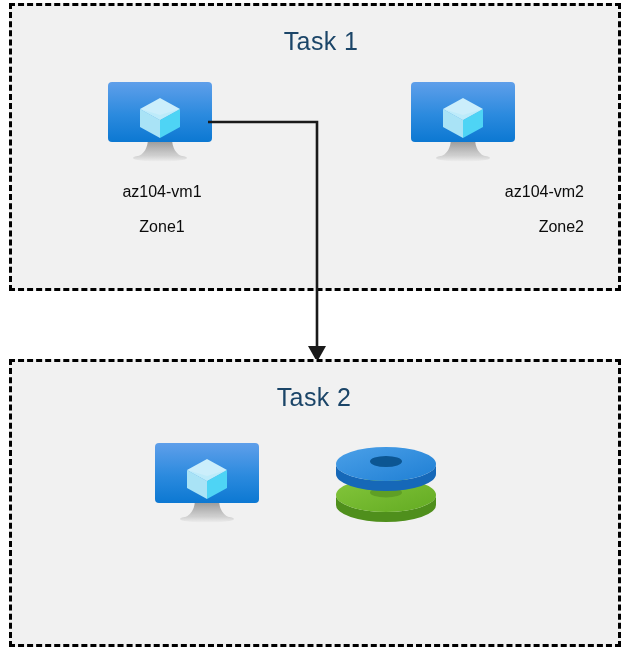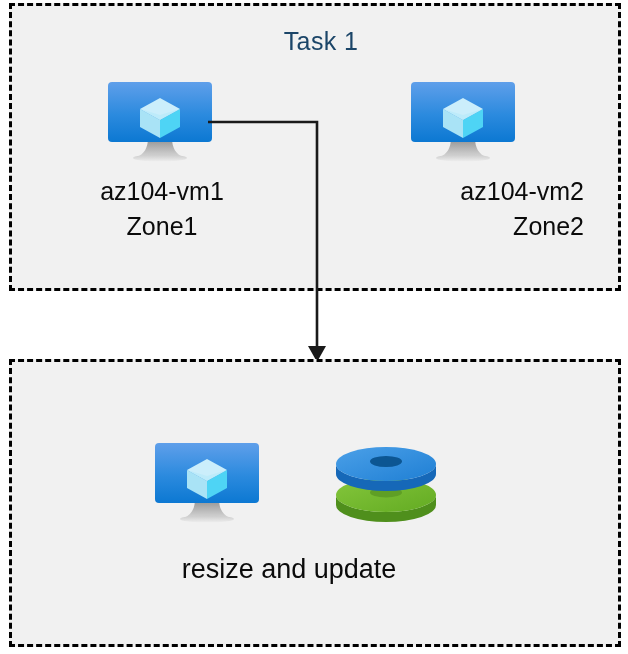--- a/index.html
+++ b/index.html
@@ -54,21 +54,21 @@
     white-space: nowrap;
   }
   #task-title-1 { top: 27px; margin-left: 7px; }
   #task-title-2 { top: 383px; }
 
   
   .node-label {
     position: absolute;
     text-align: center;
     color: #0b0b0b;
-    font-size: 25px;
+    font-size: 16px;
     line-height: 35px;
     font-family: "Liberation Sans", sans-serif;
     white-space: pre;
   }
   #vm1-label { left: 42px;  top: 174px; width: 240px; }
   #vm2-label { left: 344px; top: 174px; width: 240px; text-align: right; }
   #task2-caption {
     left: 94px;
     top: 551px;
     width: 390px;
@@ -171,20 +171,21 @@
 
   <div class="node-label" id="vm2-label">az104-vm2
 Zone2</div>
 
   <svg id="connector" viewBox="0 0 140 260">
     <path d="M8 12 H117 V238" fill="none" stroke="#1a1a1a" stroke-width="2.6"></path>
     <path d="M108 236 L117 252 L126 236 Z" fill="#1a1a1a"></path>
   </svg>
 
   <div class="task-box" id="task-box-2"></div>
+  <div class="task-title" id="task-title-2">Task 2</div>
 
   <svg class="vm-icon" id="vm3-icon" viewBox="0 0 104 80">
     <defs>
       <linearGradient id="scr3" x1="0" y1="0" x2="0" y2="1">
         <stop offset="0" stop-color="#5f9fea"></stop>
         <stop offset="0.55" stop-color="#2b8ade"></stop>
         <stop offset="1" stop-color="#0c78d2"></stop>
       </linearGradient>
       <linearGradient id="std3" x1="0" y1="0" x2="0" y2="1">
         <stop offset="0" stop-color="#8f8f8f"></stop>
@@ -220,15 +221,14 @@
 
     <path d="M4 53 a50 17 0 0 0 100 0 v10 a50 17 0 0 1 -100 0 z" fill="#4f8f1c"></path>
     <ellipse cx="54" cy="53" rx="50" ry="17" fill="url(#dgreen)"></ellipse>
     <ellipse cx="54" cy="50.5" rx="16" ry="5" fill="#5f9f25"></ellipse>
 
     <path d="M4 22 a50 17 0 0 0 100 0 v10 a50 17 0 0 1 -100 0 z" fill="#1668b8"></path>
     <ellipse cx="54" cy="22" rx="50" ry="17" fill="url(#dblue)"></ellipse>
     <ellipse cx="54" cy="19.5" rx="16" ry="5.5" fill="#0c5693"></ellipse>
   </svg>
 
-  <div class="node-label" id="task2-caption">resize and update</div>
 
 </div>
 
 </body></html>

